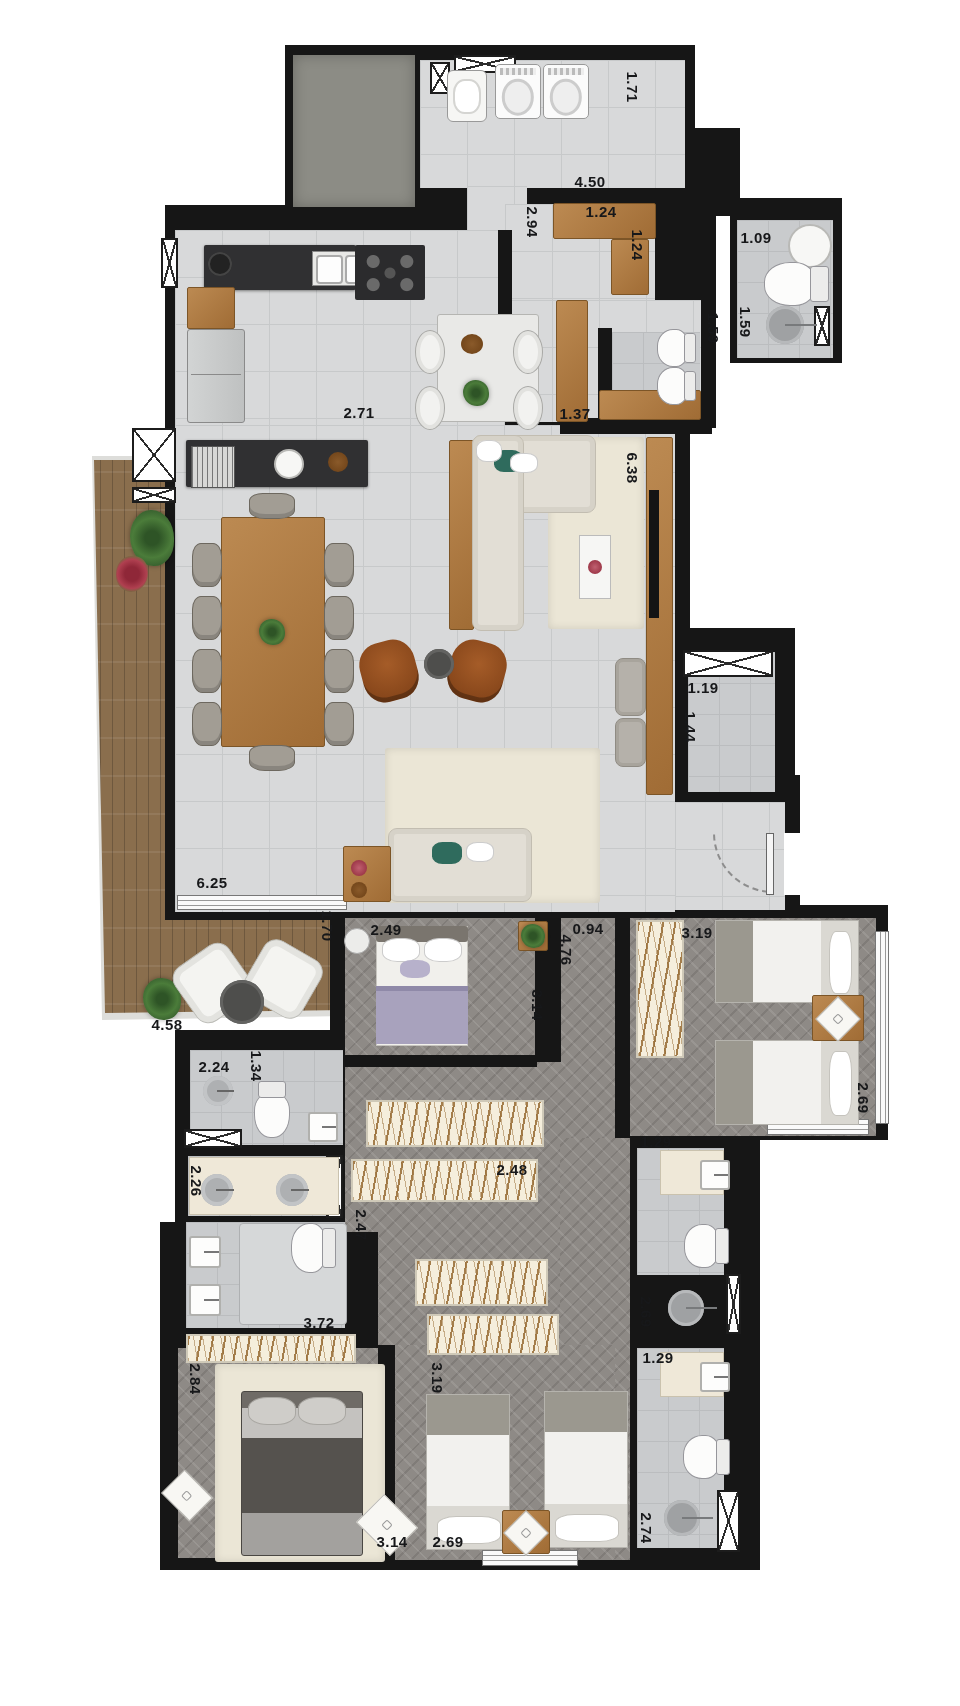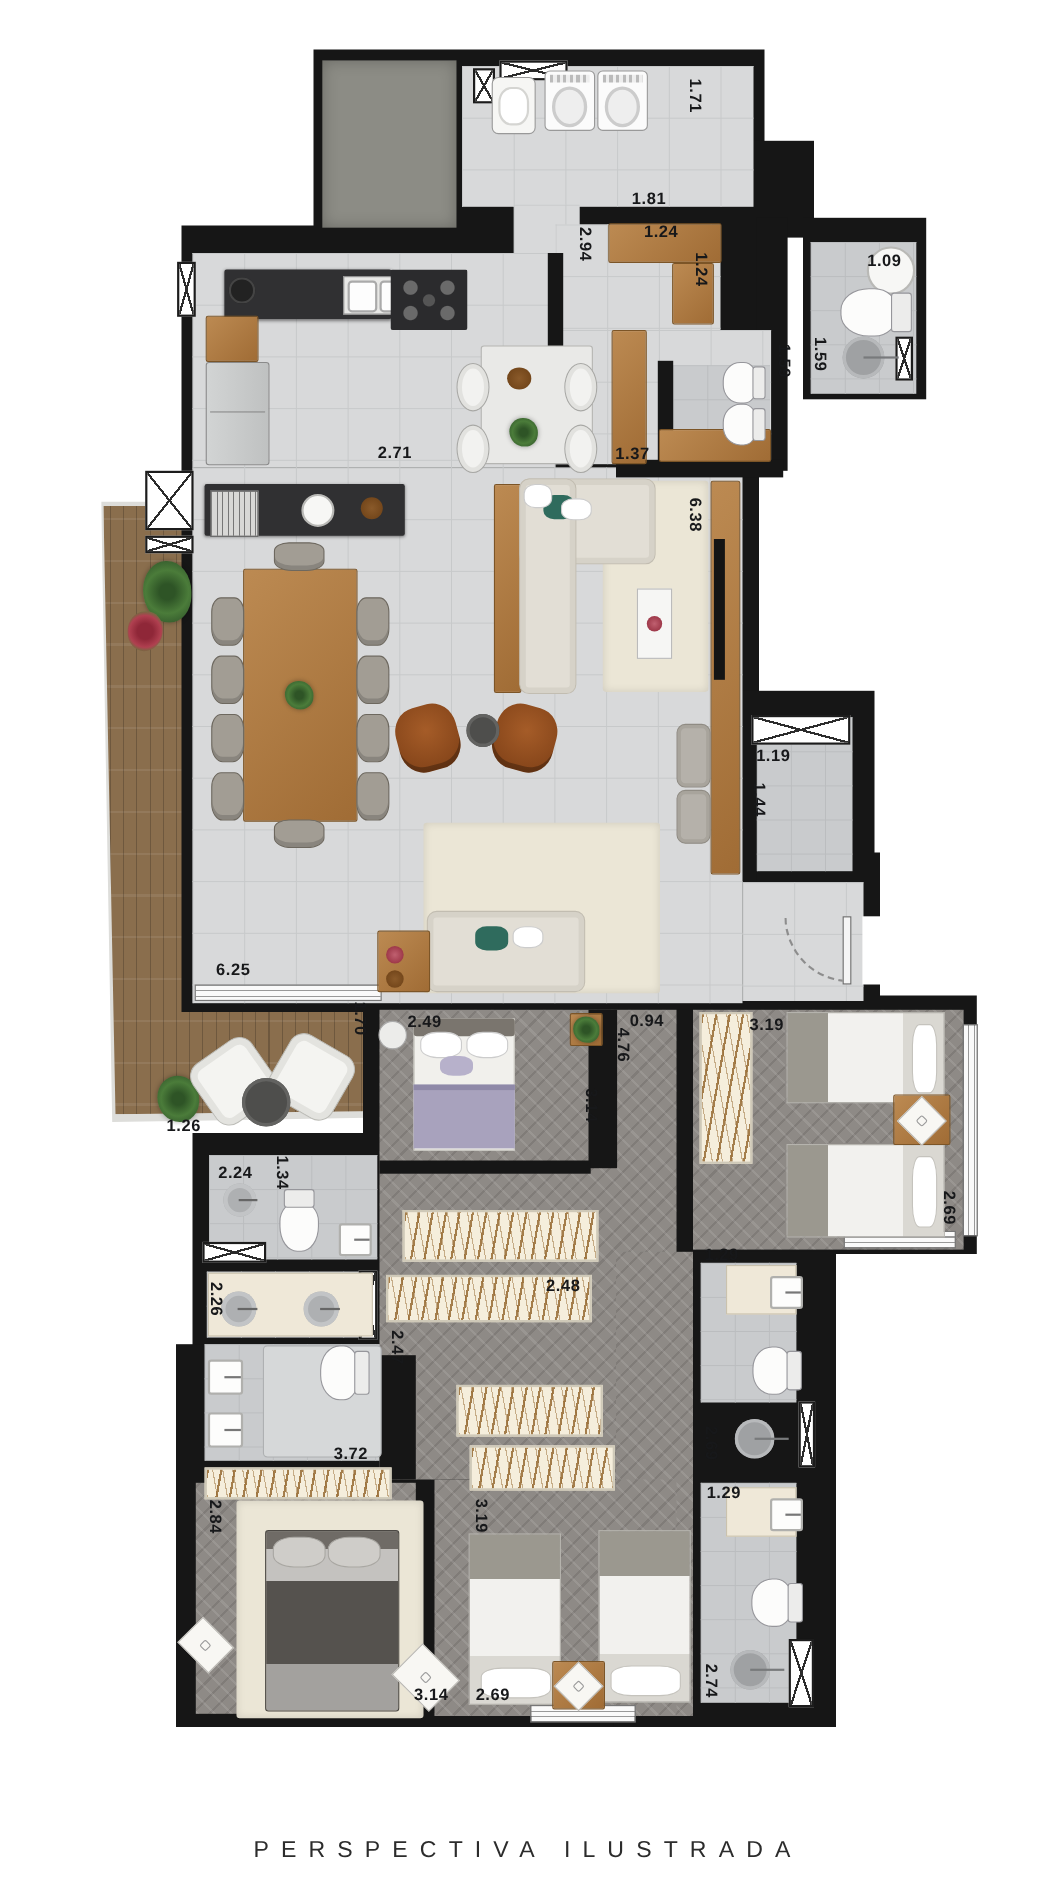--- a/index.html
+++ b/index.html
@@ -101,21 +101,20 @@
   .f-decob{background:radial-gradient(circle,#8a5a2a,#6b3f15);border-radius:50%;}
   .f-decod{background:#222;border-radius:50%;box-shadow:inset 0 0 0 2px #444;}
   .f-decor{background:radial-gradient(circle,#c06070,#8f2738);border-radius:50%;}
   .f-vanity{background:#efe8d8;border:1px solid #cac2ae;}
   .f-showerpan{background:#d6d8d9;border:1px solid #aeb0b2;border-radius:4px;}
 </style>
 </head>
 <body>
 
 <div id="plan">
-  <div class="caption">PERSPECTIVA ILUSTRADA</div>
 <div class="a floor-deckf" style="left: 84px; top: 450px; width: 268px; height: 600px; clip-path: polygon(8px 6px, 93px 6px, 93px 449px, 263px 449px, 263px 566px, 18px 570px);"></div>
     <div class="a floor-deck" style="left: 88px; top: 455px; width: 258px; height: 588px; clip-path: polygon(6px 5px, 87px 5px, 87px 448px, 257px 448px, 257px 555px, 17px 558px);"></div>
     <div class="a blk" style="left: 285px; top: 45px; width: 410px; height: 170px;"></div>
     <div class="a blk" style="left: 655px; top: 128px; width: 85px; height: 88px;"></div>
     <div class="a blk" style="left: 730px; top: 198px; width: 112px; height: 165px;"></div>
     <div class="a blk" style="left: 165px; top: 205px; width: 525px; height: 715px;"></div>
     <div class="a blk" style="left: 688px; top: 198px; width: 28px; height: 230px;"></div>
     <div class="a blk" style="left: 675px; top: 628px; width: 120px; height: 180px;"></div>
     <div class="a blk" style="left: 688px; top: 775px; width: 112px; height: 145px;"></div>
     <div class="a blk" style="left: 530px; top: 905px; width: 358px; height: 235px;"></div>
@@ -279,44 +278,44 @@
     <div class="a f-bedv" style="left: 544px; top: 1391px; width: 84px; height: 157px;"></div>
     <div class="a f-wood" style="left: 502px; top: 1510px; width: 48px; height: 44px;"></div>
     <div class="a f-diamond" style="left: 510px; top: 1517px; width: 32px; height: 32px;"></div>
     <div class="a f-plant" style="left: 130px; top: 510px; width: 44px; height: 56px;"></div>
     <div class="a f-flower" style="left: 116px; top: 556px; width: 32px; height: 36px;"></div>
     <div class="a f-plant" style="left: 143px; top: 978px; width: 38px; height: 42px;"></div>
     <div class="a f-armchw" style="left: 180px; top: 950px; width: 66px; height: 66px; transform: rotate(-35deg);"></div>
     <div class="a f-armchw" style="left: 250px; top: 946px; width: 66px; height: 66px; transform: rotate(30deg);"></div>
     <div class="a f-rtable" style="left: 220px; top: 980px; width: 44px; height: 44px;"></div>
     <div class="a dim v" style="left: 632px; top: 87px; width: auto; height: auto;">1.71</div>
-    <div class="a dim" style="left: 590px; top: 181px; width: auto; height: auto;">1.81</div>
+    <div class="a dim" style="left: 590px; top: 181px; width: auto; height: auto;">4.50</div>
     <div class="a dim" style="left: 601px; top: 211px; width: auto; height: auto;">1.24</div>
     <div class="a dim v" style="left: 637px; top: 245px; width: auto; height: auto;">1.24</div>
     <div class="a dim v" style="left: 532px; top: 222px; width: auto; height: auto;">2.94</div>
-    <div class="a dim" style="left: 804px; top: 237px; width: auto; height: auto;">1.09</div>
+    <div class="a dim" style="left: 756px; top: 237px; width: auto; height: auto;">1.09</div>
     <div class="a dim v" style="left: 713px; top: 328px; width: auto; height: auto;">1.59</div>
     <div class="a dim v" style="left: 745px; top: 322px; width: auto; height: auto;">1.59</div>
     <div class="a dim" style="left: 359px; top: 412px; width: auto; height: auto;">2.71</div>
     <div class="a dim" style="left: 575px; top: 413px; width: auto; height: auto;">1.37</div>
     <div class="a dim v" style="left: 632px; top: 468px; width: auto; height: auto;">6.38</div>
     <div class="a dim" style="left: 703px; top: 687px; width: auto; height: auto;">1.19</div>
     <div class="a dim v" style="left: 690px; top: 727px; width: auto; height: auto;">1.44</div>
     <div class="a dim" style="left: 212px; top: 882px; width: auto; height: auto;">6.25</div>
     <div class="a dim v" style="left: 327px; top: 926px; width: auto; height: auto;">1.70</div>
     <div class="a dim" style="left: 386px; top: 929px; width: auto; height: auto;">2.49</div>
     <div class="a dim" style="left: 588px; top: 928px; width: auto; height: auto;">0.94</div>
     <div class="a dim v" style="left: 566px; top: 950px; width: auto; height: auto;">4.76</div>
     <div class="a dim v" style="left: 537px; top: 1005px; width: auto; height: auto;">3.14</div>
     <div class="a dim" style="left: 697px; top: 932px; width: auto; height: auto;">3.19</div>
     <div class="a dim v" style="left: 863px; top: 1098px; width: auto; height: auto;">2.69</div>
     <div class="a dim" style="left: 656px; top: 1141px; width: auto; height: auto;">1.29</div>
     <div class="a dim" style="left: 214px; top: 1066px; width: auto; height: auto;">2.24</div>
     <div class="a dim v" style="left: 256px; top: 1066px; width: auto; height: auto;">1.34</div>
-    <div class="a dim" style="left: 167px; top: 1024px; width: auto; height: auto;">1.26</div>
+    <div class="a dim" style="left: 167px; top: 1024px; width: auto; height: auto;">4.58</div>
     <div class="a dim v" style="left: 196px; top: 1181px; width: auto; height: auto;">2.26</div>
     <div class="a dim" style="left: 512px; top: 1169px; width: auto; height: auto;">2.48</div>
     <div class="a dim v" style="left: 361px; top: 1225px; width: auto; height: auto;">2.47</div>
     <div class="a dim" style="left: 319px; top: 1322px; width: auto; height: auto;">3.72</div>
     <div class="a dim v" style="left: 195px; top: 1379px; width: auto; height: auto;">2.84</div>
     <div class="a dim v" style="left: 437px; top: 1378px; width: auto; height: auto;">3.19</div>
     <div class="a dim" style="left: 392px; top: 1541px; width: auto; height: auto;">3.14</div>
     <div class="a dim" style="left: 448px; top: 1541px; width: auto; height: auto;">2.69</div>
     <div class="a dim v" style="left: 646px; top: 1312px; width: auto; height: auto;">2.69</div>
     <div class="a dim" style="left: 658px; top: 1357px; width: auto; height: auto;">1.29</div>

